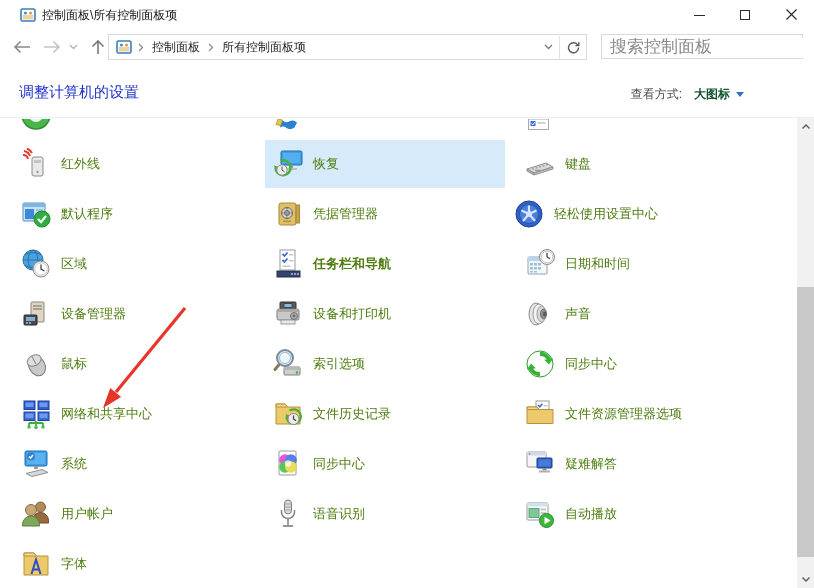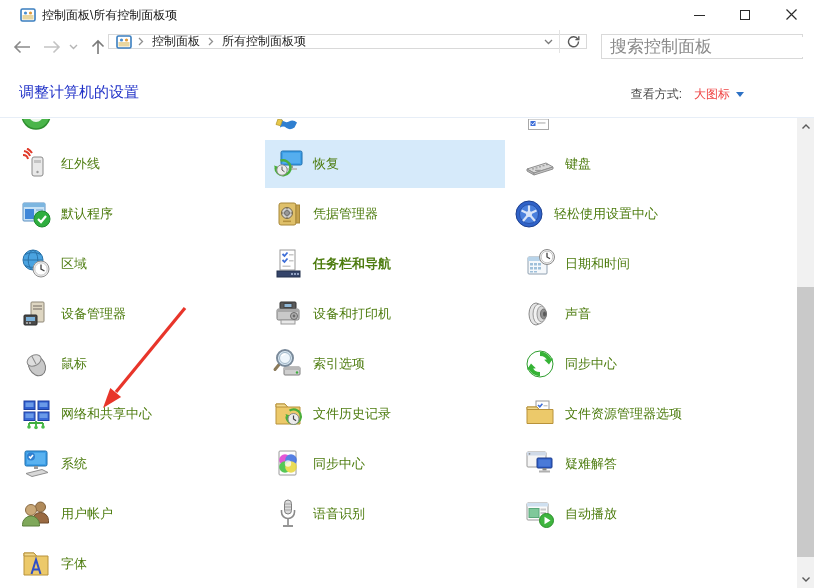--- a/index.html
+++ b/index.html
@@ -17,40 +17,40 @@
   .glyph-max { width:10px; height:10px; border:1px solid #2b2b2b; }
 
   
   .navbar { position:absolute; left:0; top:30px; width:814px; height:33px; display:flex; align-items:center; background:#fff; }
   .navico { display:flex; align-items:center; justify-content:center; }
   .nav-back { margin-left:10px; width:24px; height:24px; }
   .nav-fwd { margin-left:6px; width:24px; height:24px; }
   .nav-drop { margin-left:2px; width:14px; height:24px; }
   .nav-up { margin-left:6px; width:24px; height:24px; }
 
-  .addressbar { position:absolute; left:108px; top:34px; width:479px; height:15px; border:1px solid #d9d9d9; display:flex; align-items:center; background:#fff;text-align:center; }
+  .addressbar { position:absolute; left:108px; top:34px; width:479px; height:26px; border:1px solid #d9d9d9; display:flex; align-items:center; background:#fff;text-align:center; }
   .addressbar .bicon { width:16px; height:16px; margin-left:7px; flex:0 0 auto; }
   .crumb { font-size:12px; color:#1d1d1d; margin-left:8px; white-space:nowrap; }
   .crumbsep { margin-left:8px; display:flex; align-items:center; }
   .addr-right { margin-left:auto; display:flex; align-items:center; height:100%; }
   .addr-drop { width:22px; height:100%; display:flex; align-items:center; justify-content:center; }
   .addr-div { width:1px; height:23px; background:#e3e3e3; }
   .addr-refresh { width:26px; height:100%; display:flex; align-items:center; justify-content:center; }
 
   .searchbox { position:absolute; left:601px; top:34px; width:202px; height:25px; border:1px solid #d9d9d9; display:flex; align-items:center; background:#fff; }
   .searchbox input { border:0; outline:0; flex:1; font-size:17px; color:#333; padding-left:8px; font-family:"Liberation Sans",sans-serif; }
   .searchbox input::placeholder { color:#8a8a8a; opacity:1; }
   .searchbox .mag { width:26px; display:flex; align-items:center; justify-content:center; }
 
   
   .headerband { position:absolute; left:0; top:63px; width:814px; height:55px; background:#fff; border-bottom:1px solid #e7eef7; }
   .pagetitle { position:absolute; left:19px; top:20px; font-size:15px; color:#2233c8; }
   .viewby { position:absolute; right:70px; top:23px; font-size:12px; display:flex; align-items:center; }
   .viewby .vlabel { color:#4a4a4a; }
-  .viewby .vvalue { color:#ef4444; margin-left:12px; }
+  .viewby .vvalue { color:#14532d; margin-left:12px;font-weight:bold; }
   .viewby .vtri { width:0; height:0; border-left:4px solid transparent; border-right:4px solid transparent; border-top:5px solid #2d71c4; margin-left:6px; }
 
   
   .content { position:absolute; left:0; top:118px; width:814px; height:470px; background:#fff; overflow:hidden; }
   .item { position:absolute; width:240px; height:48px; display:flex; align-items:center; padding-left:7px; }
   .item.hl { background:#d6eafa; }
   .item .ic { width:32px; height:32px; flex:0 0 auto; }
   .item .ic svg { width:32px; height:32px; display:block; }
   .item .lbl { font-size:13px; color:#4d7c0f; margin-left:9px; white-space:nowrap; }
   .partial { position:absolute; top:1px; width:32px; height:13px; overflow:hidden; }

